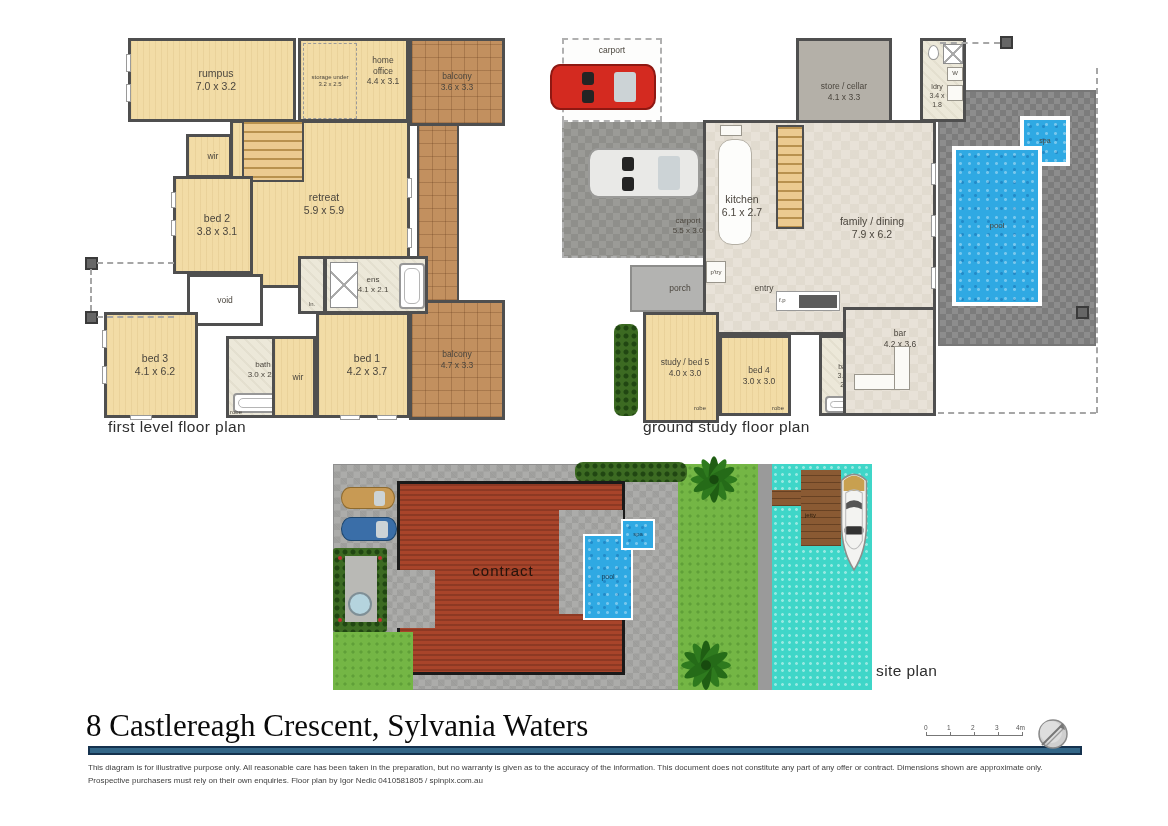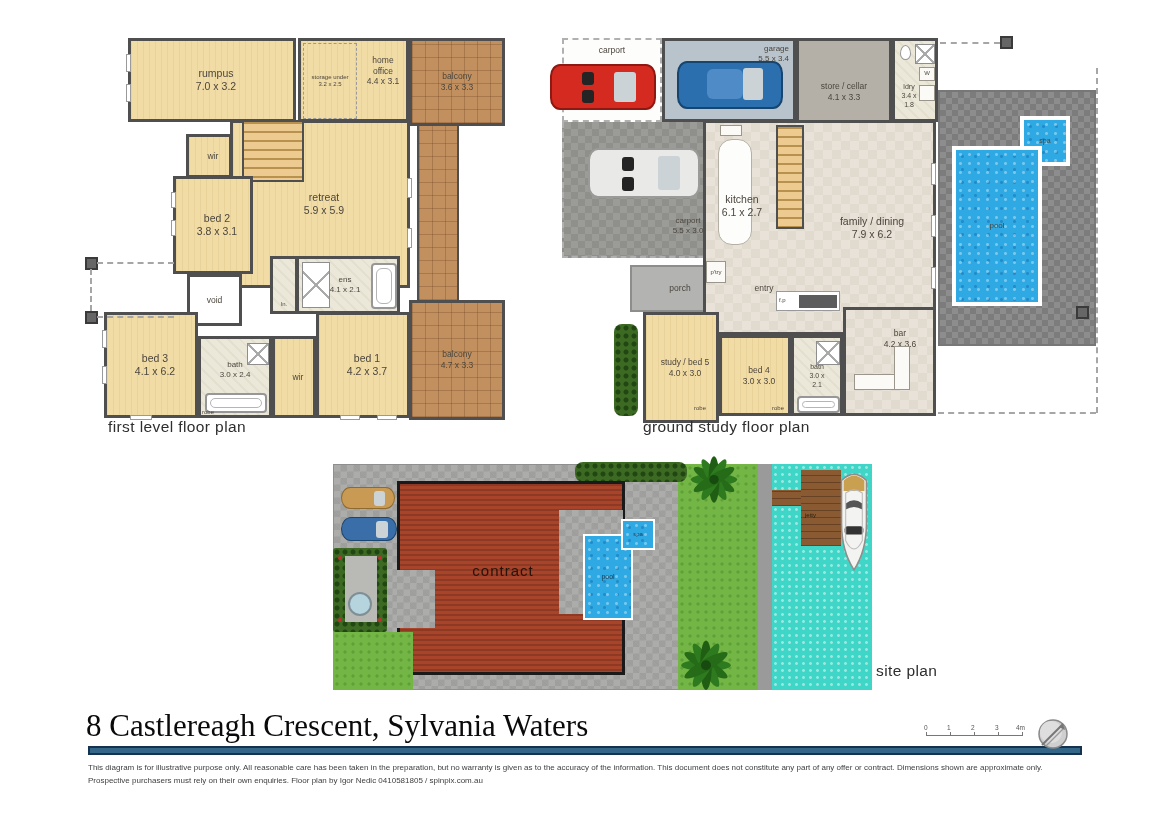--- a/index.html
+++ b/index.html
@@ -13,21 +13,21 @@
          line-height:1.25;white-space:pre-line;text-align:center;pointer-events:none;}
   .s9{font-size:8.5px;} .s8{font-size:8px;} .s7{font-size:7px;} .s6{font-size:6px;}
   .abs{position:absolute;}
   
   .timber{background-color:var(--timber);
     background-image:repeating-linear-gradient(90deg,rgba(160,120,50,.10) 0 1px,transparent 1px 6px);padding-left:8px;}
   .balconyf{background-color:var(--balcony);
     background-image:repeating-linear-gradient(0deg,rgba(90,50,20,.25) 0 1px,transparent 1px 13px),
                      repeating-linear-gradient(90deg,rgba(90,50,20,.25) 0 1px,transparent 1px 13px);}
   .wet{background-color:var(--wet);
-    background-image:repeating-linear-gradient(45deg,rgba(120,110,80,.07) 0 2px,transparent 2px 8px);}
+    background-image:repeating-linear-gradient(45deg,rgba(120,110,80,.07) 0 2px,transparent 2px 8px);margin-left:28px;}
   .living{background-color:var(--living);
     background-image:linear-gradient(45deg,rgba(120,100,70,.06) 25%,transparent 25%,transparent 75%,rgba(120,100,70,.06) 75%),
                      linear-gradient(45deg,rgba(120,100,70,.06) 25%,transparent 25%,transparent 75%,rgba(120,100,70,.06) 75%);
     background-size:18px 18px;background-position:0 0,9px 9px;}
   .concrete{background-color:var(--concrete);
     background-image:linear-gradient(45deg,rgba(0,0,0,.08) 25%,transparent 25%,transparent 75%,rgba(0,0,0,.08) 75%),
                      linear-gradient(45deg,rgba(0,0,0,.08) 25%,transparent 25%,transparent 75%,rgba(0,0,0,.08) 75%);
     background-size:14px 14px;background-position:0 0,7px 7px;}
   .paving{background-color:var(--paving);
     background-image:linear-gradient(45deg,rgba(0,0,0,.12) 25%,transparent 25%,transparent 75%,rgba(0,0,0,.12) 75%),
@@ -131,21 +131,21 @@
 4.4 x 3.1</div>
     </div>
     <div class="stairs" style="left:157px;top:92px;width:62px;height:62px"></div>
     <div class="room timber" style="left:101px;top:106px;width:46px;height:44px">
       <div class="label s9">wir</div>
     </div>
     <div class="room timber" style="left:88px;top:148px;width:80px;height:98px">
       <div class="label">bed 2
 3.8 x 3.1</div>
     </div>
-    <div class="room" style="left:102px;top:246px;width:55px;height:52px;background:#fff">
+    <div class="room" style="left:102px;top:246px;width:76px;height:52px;background:#fff">
       <div class="label s9">void</div>
     </div>
     <div class="room wet" style="left:185px;top:228px;width:28px;height:58px">
       <div class="label s6" style="align-self:flex-end;margin-bottom:3px">ln.</div>
     </div>
     <div class="room wet" style="left:211px;top:228px;width:104px;height:58px">
       <div class="xbox" style="left:3px;top:3px;width:28px;height:46px"></div>
       <div class="tub" style="left:72px;top:4px;width:26px;height:46px"></div>
       <div class="label s8" style="margin-left:-6px">ens
 4.1 x 2.1</div>
@@ -202,29 +202,20 @@
 
     <div class="room" style="left:14px;top:10px;width:100px;height:84px;background:#fdfdfc;border:2px dashed #b0b0b0">
       <div class="label s9 abs" style="left:0;right:0;top:5px">carport</div>
       <div class="car" style="left:-14px;top:24px;width:106px;height:46px;background:#d42a20;border:2px solid #8e1812">
         <div class="glass" style="left:62px;top:6px;width:22px;height:30px"></div>
         <div class="seat" style="left:30px;top:6px;width:12px;height:13px"></div>
         <div class="seat" style="left:30px;top:24px;width:12px;height:13px"></div>
       </div>
     </div>
 
-    <div class="room" style="left:114px;top:10px;width:134px;height:84px;background:var(--garage-floor)">
-      <div class="label s8 abs" style="right:4px;top:3px;text-align:right">garage
-5.5 x 3.4</div>
-      <div class="car" style="left:12px;top:20px;width:106px;height:48px;background:#2c6fae;border:2px solid #16456f">
-        <div class="glass" style="left:64px;top:5px;width:20px;height:32px"></div>
-        <div class="roof" style="left:30px;top:6px;width:34px;height:30px;background:#4c8 cc"></div>
-        <div class="roof" style="left:28px;top:6px;width:36px;height:30px;background:#4f8cc7"></div>
-      </div>
-    </div>
 
     <div class="room" style="left:248px;top:10px;width:96px;height:108px;background:var(--store-floor)">
       <div class="label s9">store / cellar
 4.1 x 3.3</div>
     </div>
 
     <div class="room wet" style="left:344px;top:10px;width:46px;height:84px">
       <div class="wc" style="left:5px;top:4px;width:11px;height:15px"></div>
       <div class="xbox" style="left:20px;top:3px;width:20px;height:20px"></div>
       <div class="counter" style="left:24px;top:26px;width:16px;height:14px;display:flex;align-items:center;justify-content:center">

